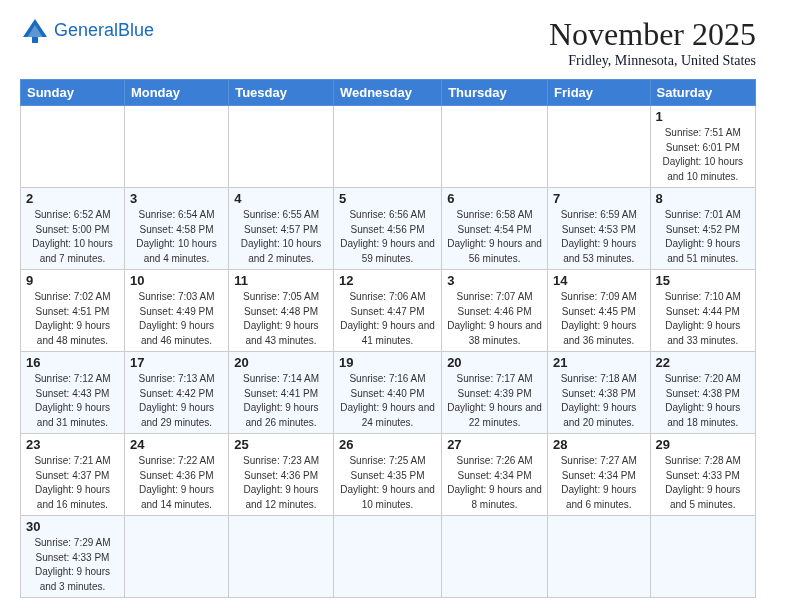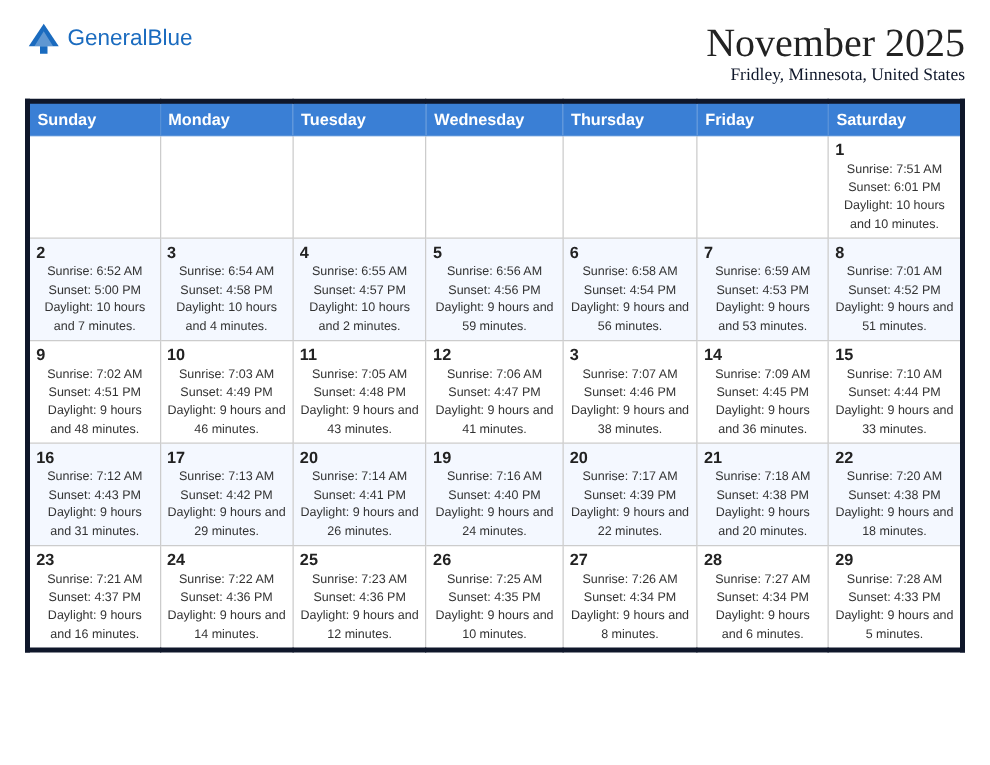--- a/index.html
+++ b/index.html
@@ -7,21 +7,21 @@
       font-family: Arial, sans-serif;
       background: #fff;
       width: 792px;
       height: 612px;
       overflow: hidden;
     }
     .page {
       width: 792px;
       min-height: 612px;
       background: #fff;
-      padding: 16px 20px 10px 20px;
+      padding: 16px 36px 10px 20px;
     }
     .header {
       display: flex;
       justify-content: space-between;
       align-items: flex-start;
       margin-bottom: 10px;
     }
     .logo {
       display: flex;
       align-items: center;
@@ -48,21 +48,21 @@
       font-weight: normal;
       color: #222;
     }
     .location {
       font-size: 14px;
       color: #0f172a;
     }
     .calendar {
       width: 100%;
       border-collapse: collapse;
-      border: 4px solid #0f172a;
+      border: 1px solid #0f172a;
     }
     .calendar th {
       background: #3a7fd5;
       color: #fff;
       font-size: 13px;
       font-weight: bold;
       padding: 5px 6px;
       text-align: left;
       border: 1px solid #5590d8;
     }
@@ -318,15 +318,29 @@
 Sunset: 4:34 PM
 Daylight: 9 hours and 6 minutes.</div>
           </td>
           <td>
             <span class="day-num">29</span>
             <div class="day-info">Sunrise: 7:28 AM
 Sunset: 4:33 PM
 Daylight: 9 hours and 5 minutes.</div>
           </td>
         </tr>
+        <tr>
+          <td>
+            <span class="day-num">30</span>
+            <div class="day-info">Sunrise: 7:29 AM
+Sunset: 4:33 PM
+Daylight: 9 hours and 3 minutes.</div>
+          </td>
+          <td class="empty-cell"></td>
+          <td class="empty-cell"></td>
+          <td class="empty-cell"></td>
+          <td class="empty-cell"></td>
+          <td class="empty-cell"></td>
+          <td class="empty-cell"></td>
+        </tr>
       </tbody>
   </table>
 </div>
 
 </body></html>

